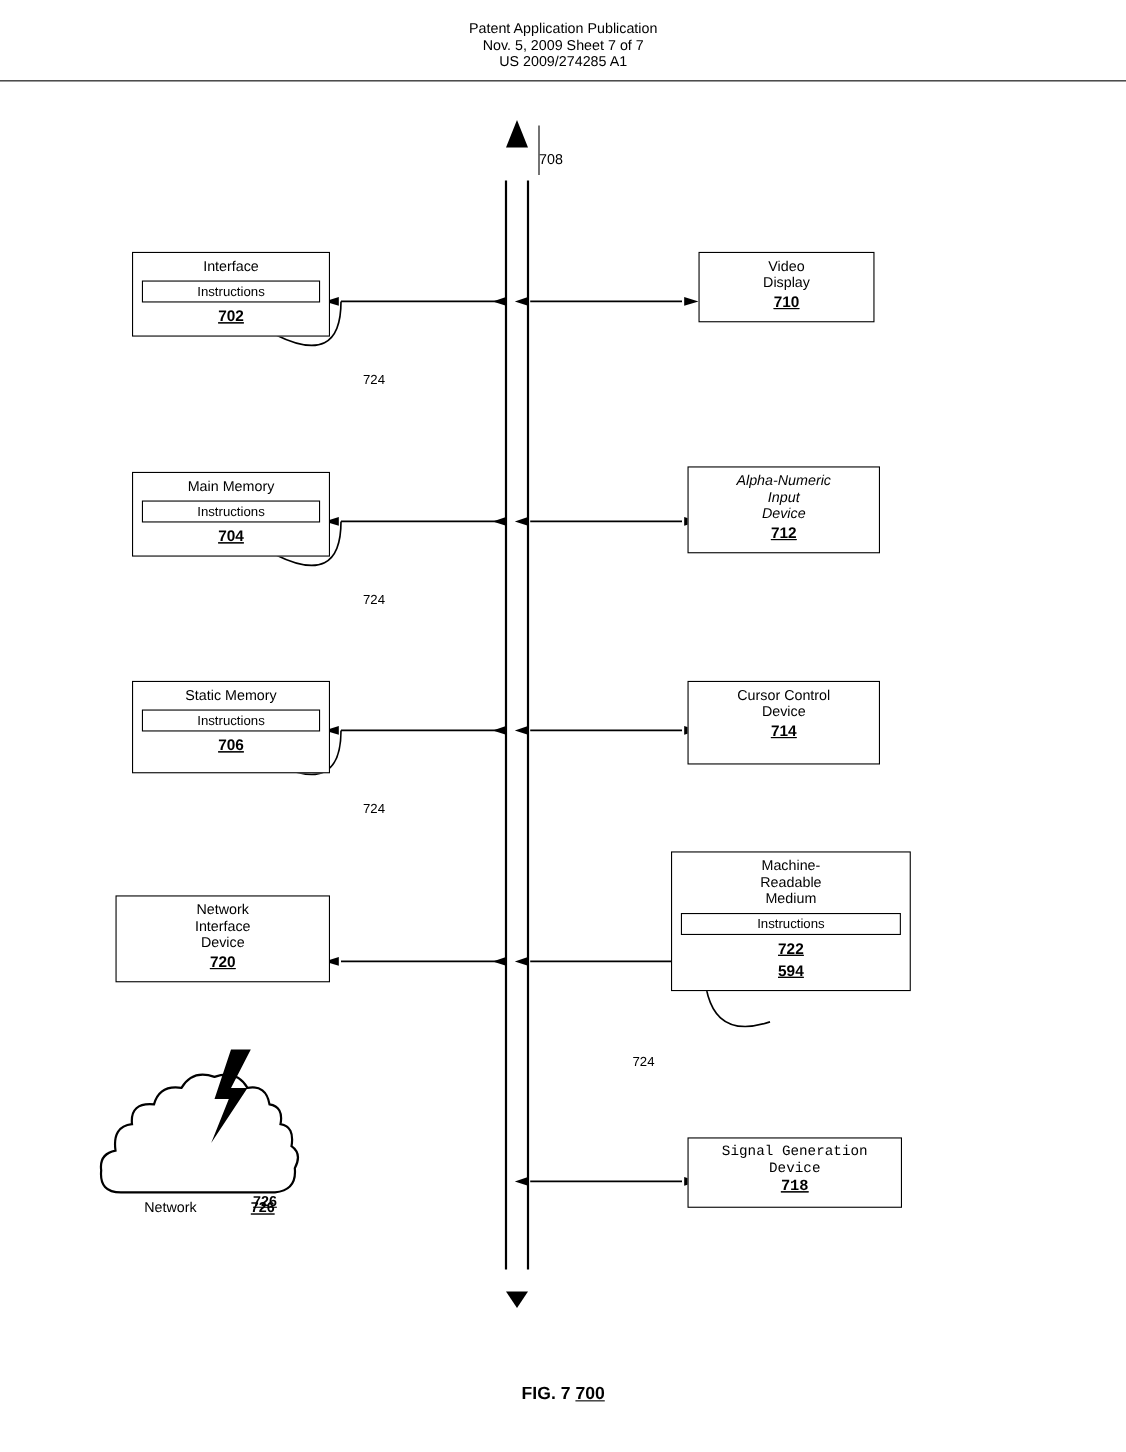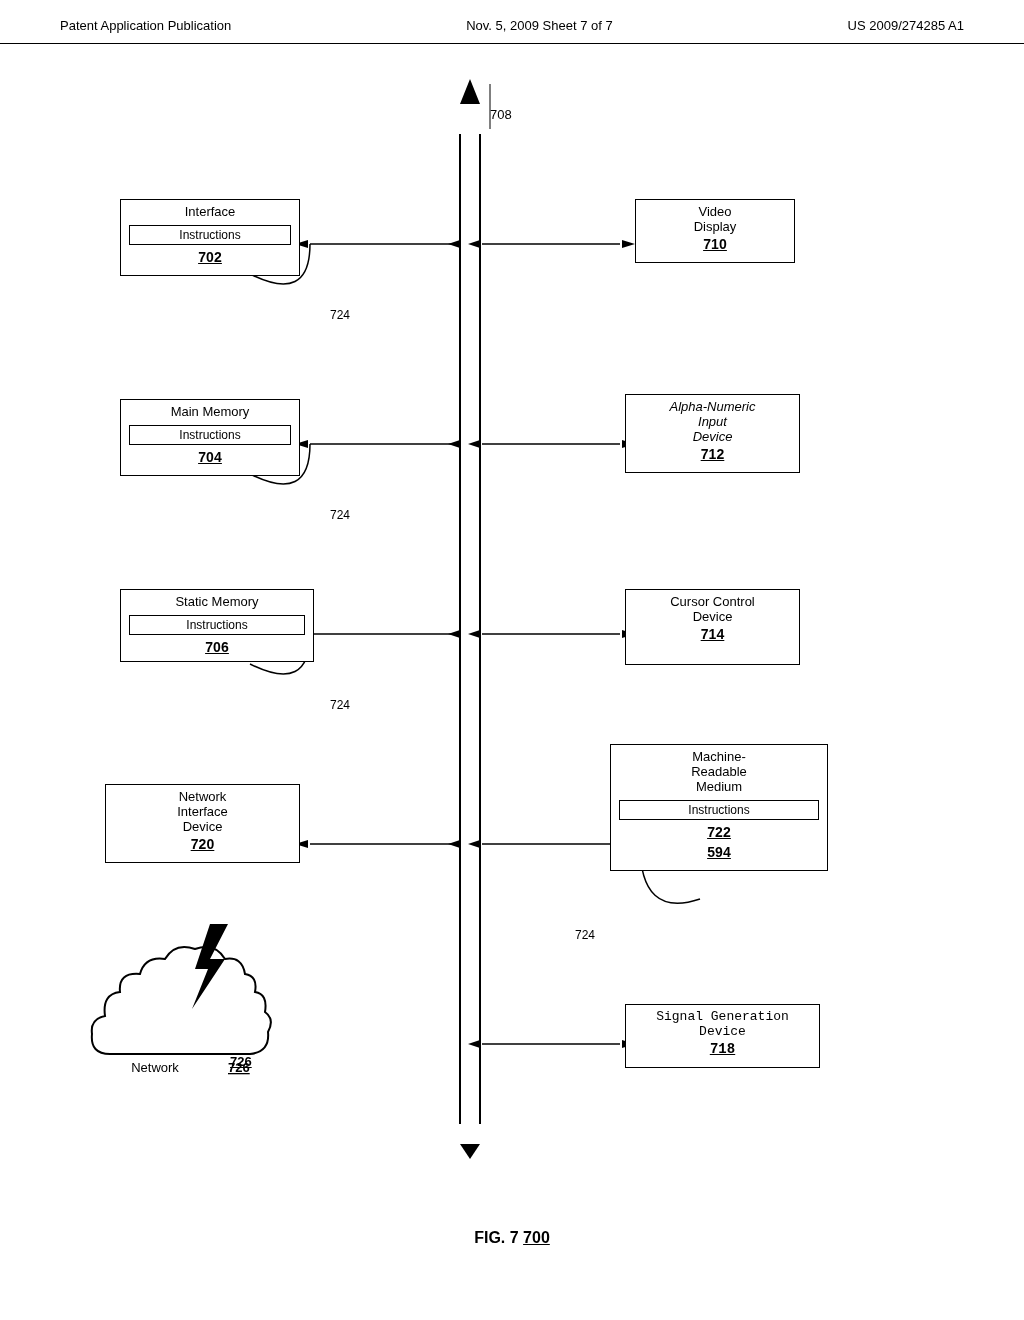--- a/index.html
+++ b/index.html
@@ -14,20 +14,21 @@
     }
 
     
     .header {
       display: flex;
       justify-content: space-between;
       align-items: center;
       padding: 18px 60px 10px 60px;
       border-bottom: 1px solid #000;
       font-size: 13px;
+      flex-direction: column;
     }
 
     
     .diagram-area {
       position: relative;
       width: 1024px;
       height: 1180px;
     }
 
     
@@ -151,21 +152,21 @@
     <div class="box-inner">Instructions</div>
     <div class="box-number"><u>702</u></div>
   </div>
 
   <div class="box" style="left:120px; top:355px; width:180px; padding-bottom:6px;">
     <div class="box-label">Main Memory</div>
     <div class="box-inner">Instructions</div>
     <div class="box-number"><u>704</u></div>
   </div>
 
-  <div class="box" style="left:120px; top:545px; width:194px; padding-bottom:2px;">
+  <div class="box" style="left:120px; top:545px; width:180px; padding-bottom:13px;">
     <div class="box-label">Static Memory</div>
     <div class="box-inner">Instructions</div>
     <div class="box-number"><u>706</u></div>
   </div>
 
   <div class="box" style="left:105px; top:740px; width:195px; padding-bottom:6px;">
     <div class="box-label" style="white-space:pre-line;">Network
 Interface
 Device</div>
     <div class="box-number" style="padding-bottom:4px;"><u>720</u></div>

